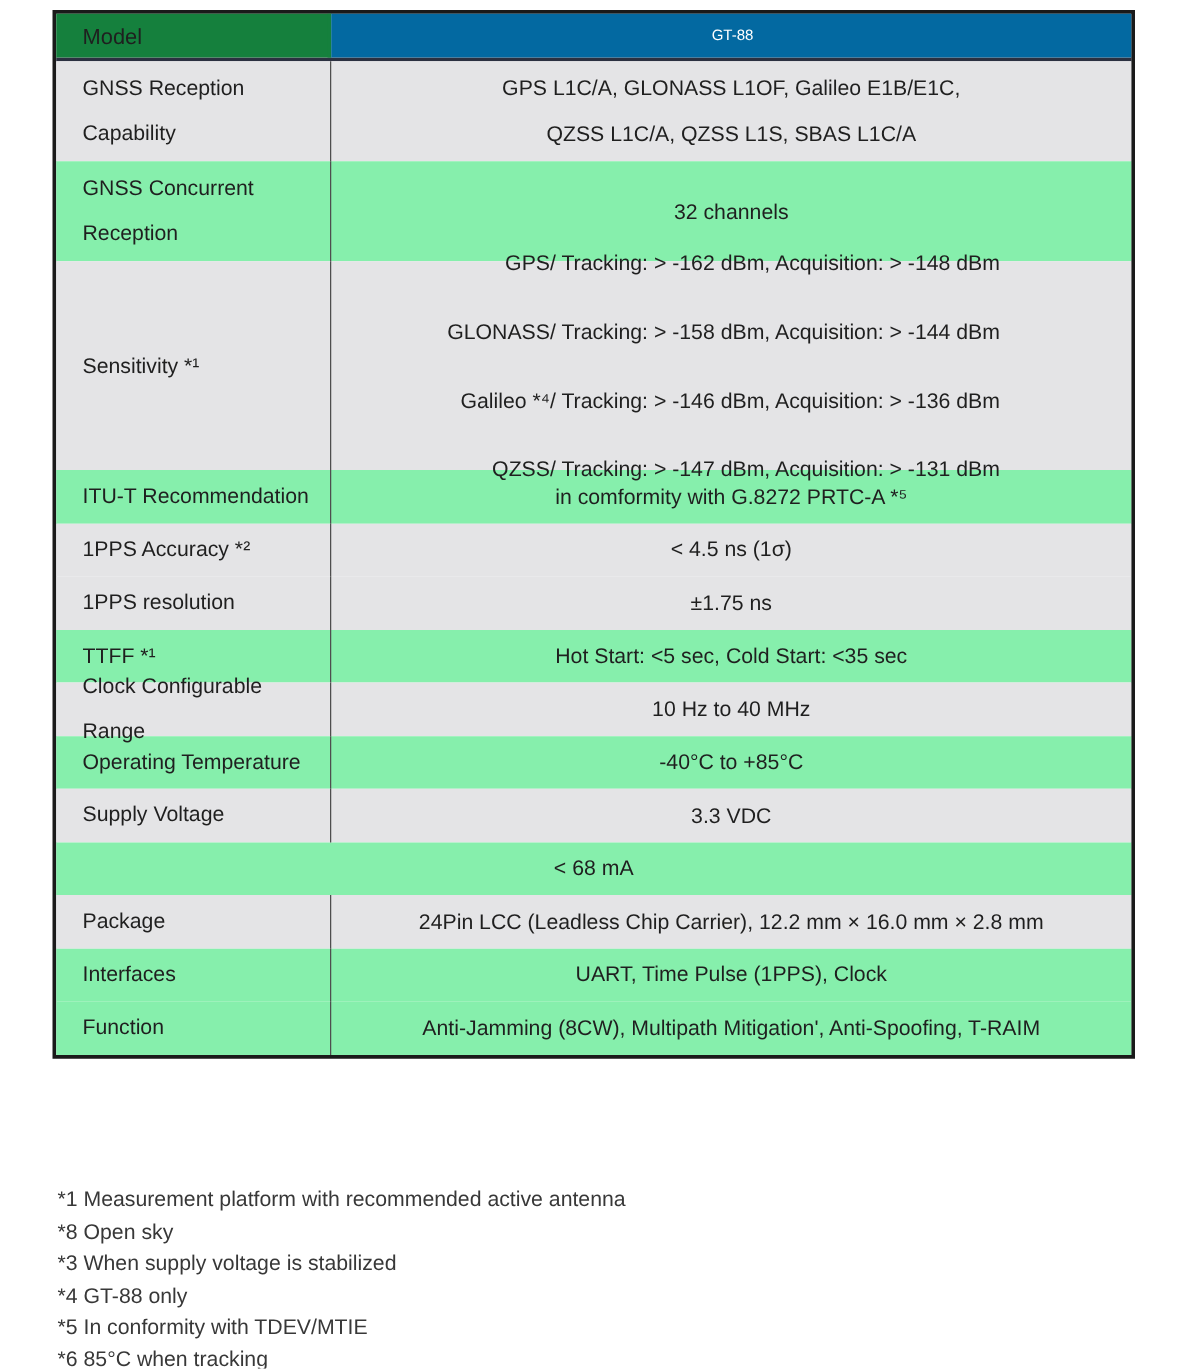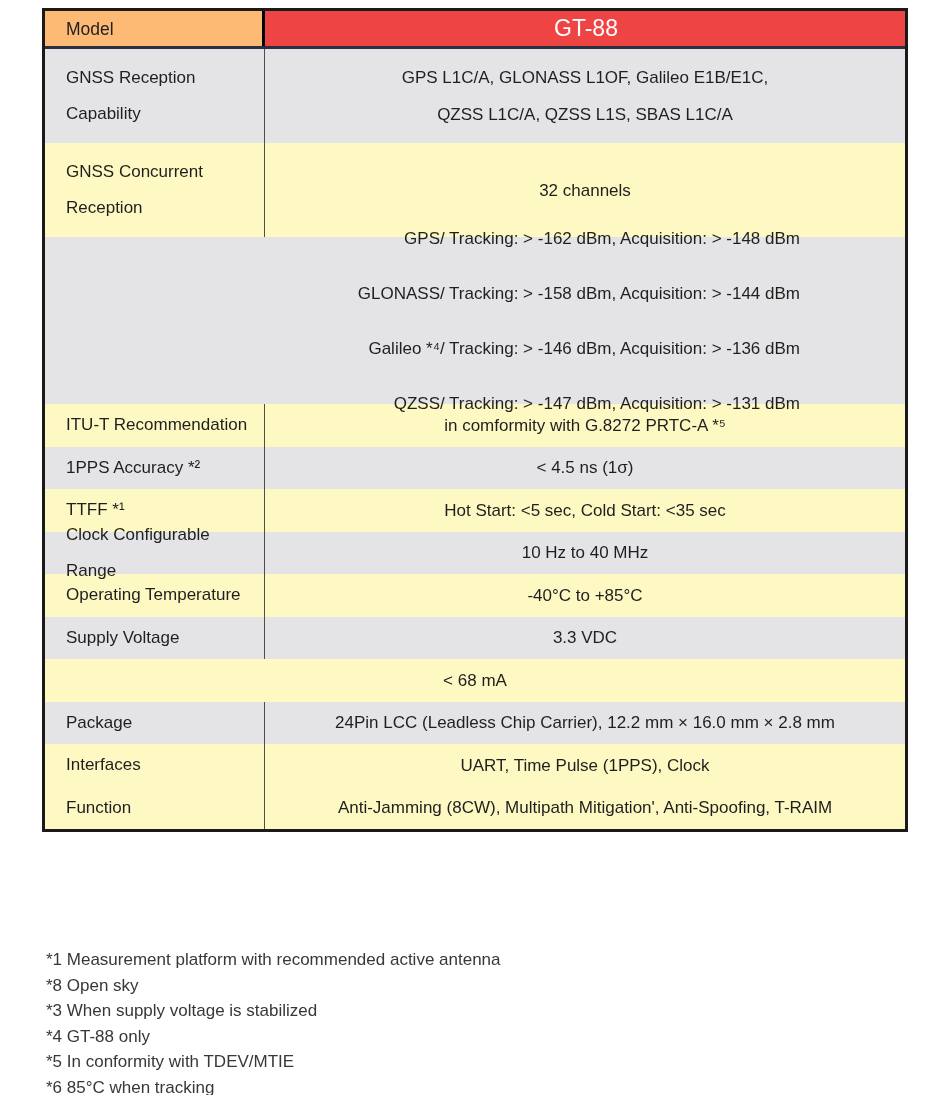--- a/index.html
+++ b/index.html
@@ -18,21 +18,21 @@
   .spec-table {
     position: absolute;
     left: 42px;
     top: 8px;
     width: 860px;
     border: 3px solid #1a1a1a;
     background: #ffffff;
   }
   .row { display: flex; }
   .row.gray  { background: #e4e4e6; }
-  .row.white { background: #fef9c3; }
+  .row.white { background: #86efac; }
 
   .cell {
     box-sizing: border-box;
     color: #1f1f1f;
     font-size: 17px;
   }
   .label {
     flex: 0 0 220px;
     width: 220px;
     border-right: 1px solid #4e4e4e;
@@ -52,34 +52,34 @@
     white-space: pre-line;
     padding: 0 8px;
   }
 
   
   .header-row {
     height: 35px;
     border-bottom: 3px solid #2b3040;
   }
   .header-row .label {
-    background: #fdba74;
-    border-right: 3px solid #000000;
+    background: #15803d;
+    border-right: 3px solid #15803d;
     line-height: 20px;
     font-size: 17.5px;
   }
   .header-row .value {
-    background: #ef4444;
+    background: #0369a1;
     color: #ffffff;
-    font-size: 23px;
+    font-size: 12px;
     padding-left: 10px;
   }
 
   
-  .h86  { height: 94px; }
+  .h86  { height: 80px; }
   .h167 { height: 167px; }
   .h43  { height: 42.5px; }
 
   
   .row.sensitivity .value {
     justify-content: flex-end;
     text-align: right;
     padding-right: 105px;
     line-height: 55px;
   }
@@ -113,37 +113,42 @@
       <div class="cell value">GPS L1C/A, GLONASS L1OF, Galileo E1B/E1C,
 QZSS L1C/A, QZSS L1S, SBAS L1C/A</div>
     </div>
 
     <div class="row white h86">
       <div class="cell label">GNSS Concurrent Reception</div>
       <div class="cell value">32 channels</div>
     </div>
 
     <div class="row gray h167 sensitivity">
+      <div class="cell label">Sensitivity *¹</div>
       <div class="cell value">GPS/ Tracking: &gt; -162 dBm, Acquisition: &gt; -148 dBm
 GLONASS/ Tracking: &gt; -158 dBm, Acquisition: &gt; -144 dBm
 Galileo *⁴/ Tracking: &gt; -146 dBm, Acquisition: &gt; -136 dBm
 QZSS/ Tracking: &gt; -147 dBm, Acquisition: &gt; -131 dBm</div>
     </div>
 
     <div class="row white h43">
       <div class="cell label">ITU-T Recommendation</div>
       <div class="cell value">in comformity with G.8272 PRTC-A *⁵</div>
     </div>
 
     <div class="row gray h43">
       <div class="cell label">1PPS Accuracy *²</div>
       <div class="cell value">&lt; 4.5 ns (1σ)</div>
     </div>
 
 
+    <div class="row gray h43">
+      <div class="cell label">1PPS resolution</div>
+      <div class="cell value">±1.75 ns</div>
+    </div>
 
     <div class="row white h43">
       <div class="cell label">TTFF *¹</div>
       <div class="cell value">Hot Start: &lt;5 sec, Cold Start: &lt;35 sec</div>
     </div>
 
     <div class="row gray h43">
       <div class="cell label">Clock Configurable Range</div>
       <div class="cell value">10 Hz to 40 MHz</div>
     </div>

